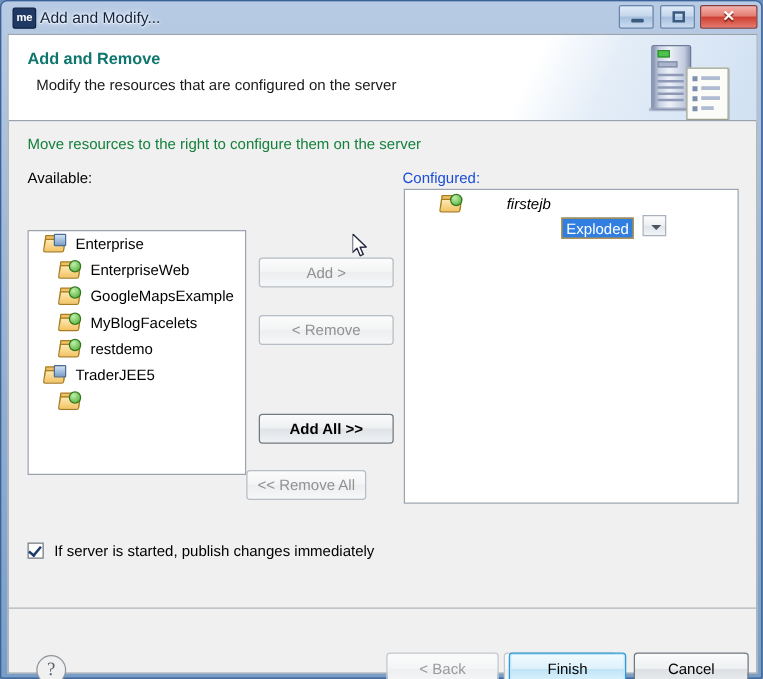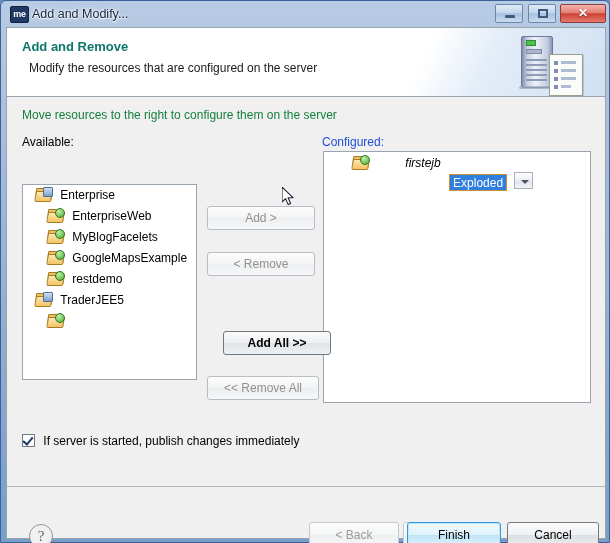--- a/index.html
+++ b/index.html
@@ -134,22 +134,22 @@
     background:linear-gradient(to bottom,#fcfcfc 0%,#f3f4f5 48%,#eceef0 50%,#f6f7f8 100%);
     color:#919191;line-height:22px;height:24px;
   }
   .btn.enabled{
     color:#000;border:1px solid #707880;
     background:linear-gradient(to bottom,#fbfbfb 0%,#edeff1 48%,#dfe3e7 50%,#eef1f3 100%);
     font-weight:bold;
   }
   #btn-add{left:200px;top:178px;width:108px;}
   #btn-remove{left:200px;top:224px;width:108px;}
-  #btn-add-all{left:200px;top:303px;width:108px;margin-left:16px;}
-  #btn-remove-all{left:200px;top:348px;width:112px;}
+  #btn-add-all{left:200px;top:303px;width:108px;}
+  #btn-remove-all{left:190px;top:348px;width:96px;}
 
   
   .cbrow{position:absolute;left:15px;top:406px;height:16px;}
   .cbox{position:relative;display:inline-block;width:13px;height:13px;box-sizing:border-box;
     background:#fff;border:1px solid #707880;vertical-align:-2px;margin-right:5px;}
   .cbox .tick{position:absolute;left:2px;top:0px;width:4px;height:8px;
     border:solid #1c3d6b;border-width:0 2px 2px 0;transform:rotate(40deg);}
   .cbtext{font-size:12px;color:#000;}
 
   
@@ -239,25 +239,25 @@
         <span class="arrow"></span>
         <span class="ficon"><span class="back"></span><span class="front"></span><span class="badge blue"></span></span>
         <span class="rowtext">Enterprise</span>
       </div>
       <div class="row">
         <span class="ficon" style="margin-left:12px;"><span class="back"></span><span class="front"></span><span class="badge"></span></span>
         <span class="rowtext">EnterpriseWeb</span>
       </div>
       <div class="row">
         <span class="ficon" style="margin-left:12px;"><span class="back"></span><span class="front"></span><span class="badge"></span></span>
+        <span class="rowtext">GoogleMapsExample</span>
+      </div>
+      <div class="row">
+        <span class="ficon" style="margin-left:12px;"><span class="back"></span><span class="front"></span><span class="badge"></span></span>
         <span class="rowtext">MyBlogFacelets</span>
-      </div>
-      <div class="row">
-        <span class="ficon" style="margin-left:12px;"><span class="back"></span><span class="front"></span><span class="badge"></span></span>
-        <span class="rowtext">GoogleMapsExample</span>
       </div>
       <div class="row">
         <span class="ficon" style="margin-left:12px;"><span class="back"></span><span class="front"></span><span class="badge"></span></span>
         <span class="rowtext">restdemo</span>
       </div>
       <div class="row">
         <span class="arrow"></span>
         <span class="ficon"><span class="back"></span><span class="front"></span><span class="badge blue"></span></span>
         <span class="rowtext">TraderJEE5</span>
       </div>

